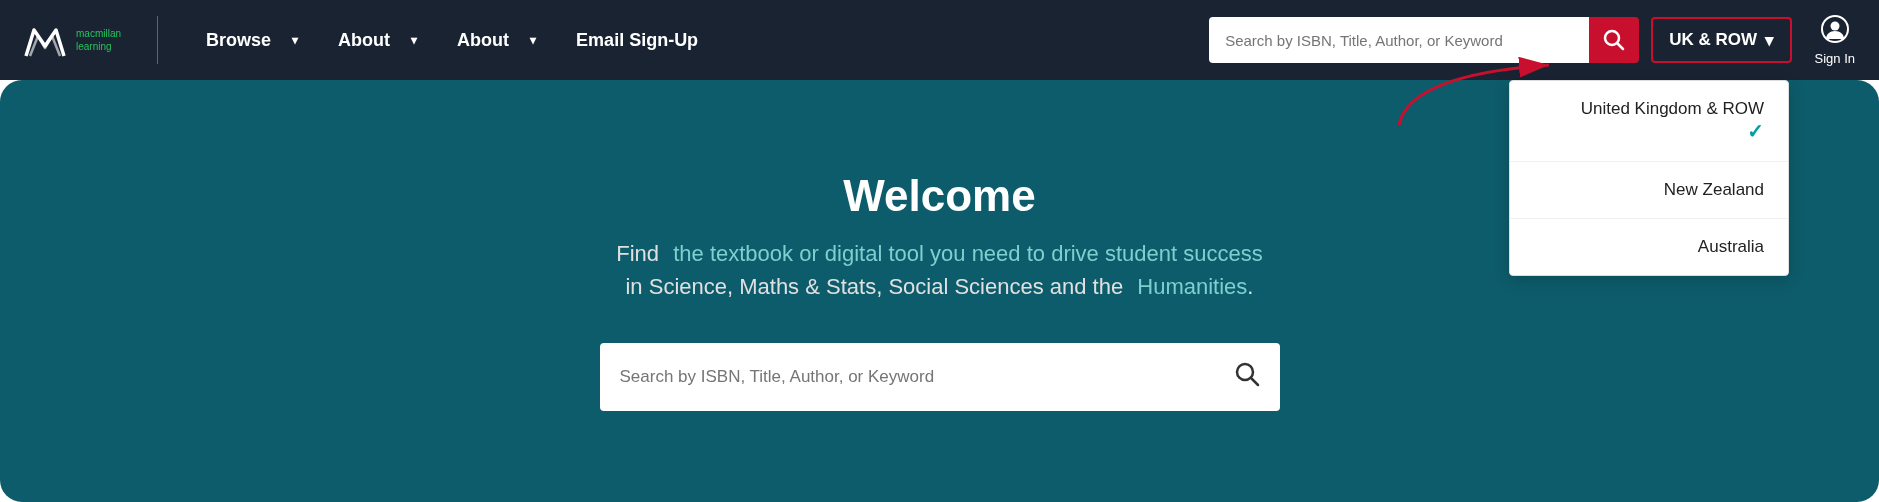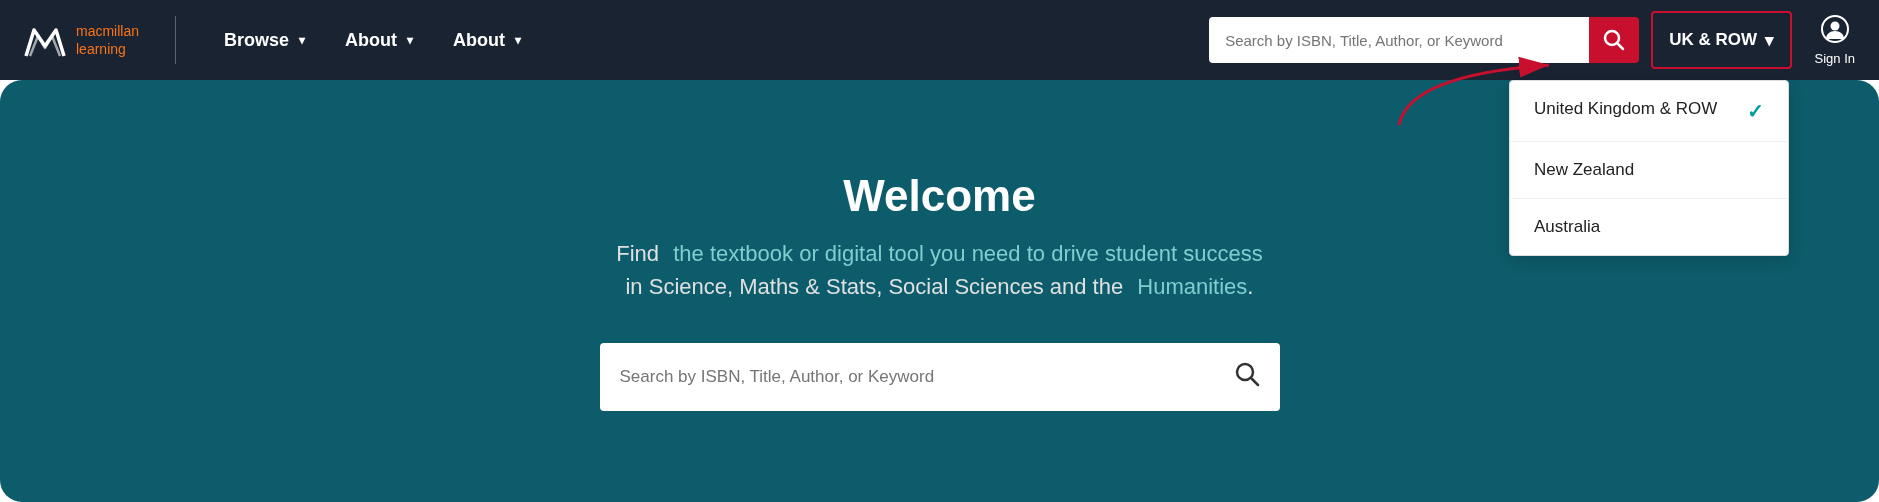--- a/index.html
+++ b/index.html
@@ -19,22 +19,22 @@
       display: flex;
       align-items: center;
       gap: 10px;
       margin-right: 36px;
     }
     .logo-icon {
       width: 42px;
       height: 36px;
     }
     .logo-text {
-      color: #f97316;
-      font-size: 14px;
+      color: #22c55e;
+      font-size: 10px;
       line-height: 1.3;
       font-weight: 400;
     }
     .logo-divider {
       width: 1px;
       height: 48px;
       background: rgba(255,255,255,0.3);
       margin-right: 32px;
     }
     .nav-links {
@@ -44,21 +44,21 @@
       flex: 1;
     }
     .nav-item {
       color: white;
       font-size: 18px;
       font-weight: 600;
       padding: 8px 16px;
       cursor: pointer;
       display: flex;
       align-items: center;
-      gap: 10px;
+      gap: 21px;
       white-space: nowrap;
     }
     .nav-item .chevron {
       font-size: 12px;
     }
     .nav-email {
       color: white;
       font-size: 18px;
       font-weight: 600;
       padding: 8px 16px;
@@ -88,21 +88,21 @@
       border-radius: 0 4px 4px 0;
       cursor: pointer;
       display: flex;
       align-items: center;
       justify-content: center;
       color: white;
       font-size: 20px;
     }
     .region-btn {
       margin-left: 12px;
-      height: 58px;
+      height: 46px;
       padding: 0 16px;
       background: transparent;
       border: 2px solid #c8102e;
       border-radius: 4px;
       color: white;
       font-size: 17px;
       font-weight: 700;
       cursor: pointer;
       display: flex;
       align-items: center;
@@ -137,23 +137,24 @@
       border-radius: 4px;
       box-shadow: 0 4px 16px rgba(0,0,0,0.18);
       z-index: 200;
     }
     .dropdown-item {
       padding: 18px 24px;
       font-size: 17px;
       color: #222;
       cursor: pointer;
       display: flex;
-      align-items: flex-start;
+      align-items: flex-end;
       justify-content: space-between;
       border-bottom: 1px solid #f0f0f0;
+      flex-direction: column;
     }
     .dropdown-item:last-child {
       border-bottom: none;
     }
     .checkmark {
       color: #00a0a0;
       font-size: 20px;
       font-weight: bold;
     }
 
@@ -241,20 +242,21 @@
       <span class="chevron">▾</span>
     </div>
     <div class="nav-item">
       <span>About</span>
       <span class="chevron">▾</span>
     </div>
     <div class="nav-item">
       <span>About</span>
       <span class="chevron">▾</span>
     </div>
+    <div class="nav-email">Email Sign-Up</div>
   </div>
 
   <div class="search-area">
     <input class="search-input-nav" type="text" placeholder="Search by ISBN, Title, Author, or Keyword" style="">
     <button class="search-btn-nav">
       <svg width="22" height="22" viewBox="0 0 22 22" fill="none">
         <circle cx="9" cy="9" r="7" stroke="white" stroke-width="2.5"></circle>
         <line x1="14.5" y1="14.5" x2="20" y2="20" stroke="white" stroke-width="2.5" stroke-linecap="round"></line>
       </svg>
     </button>

